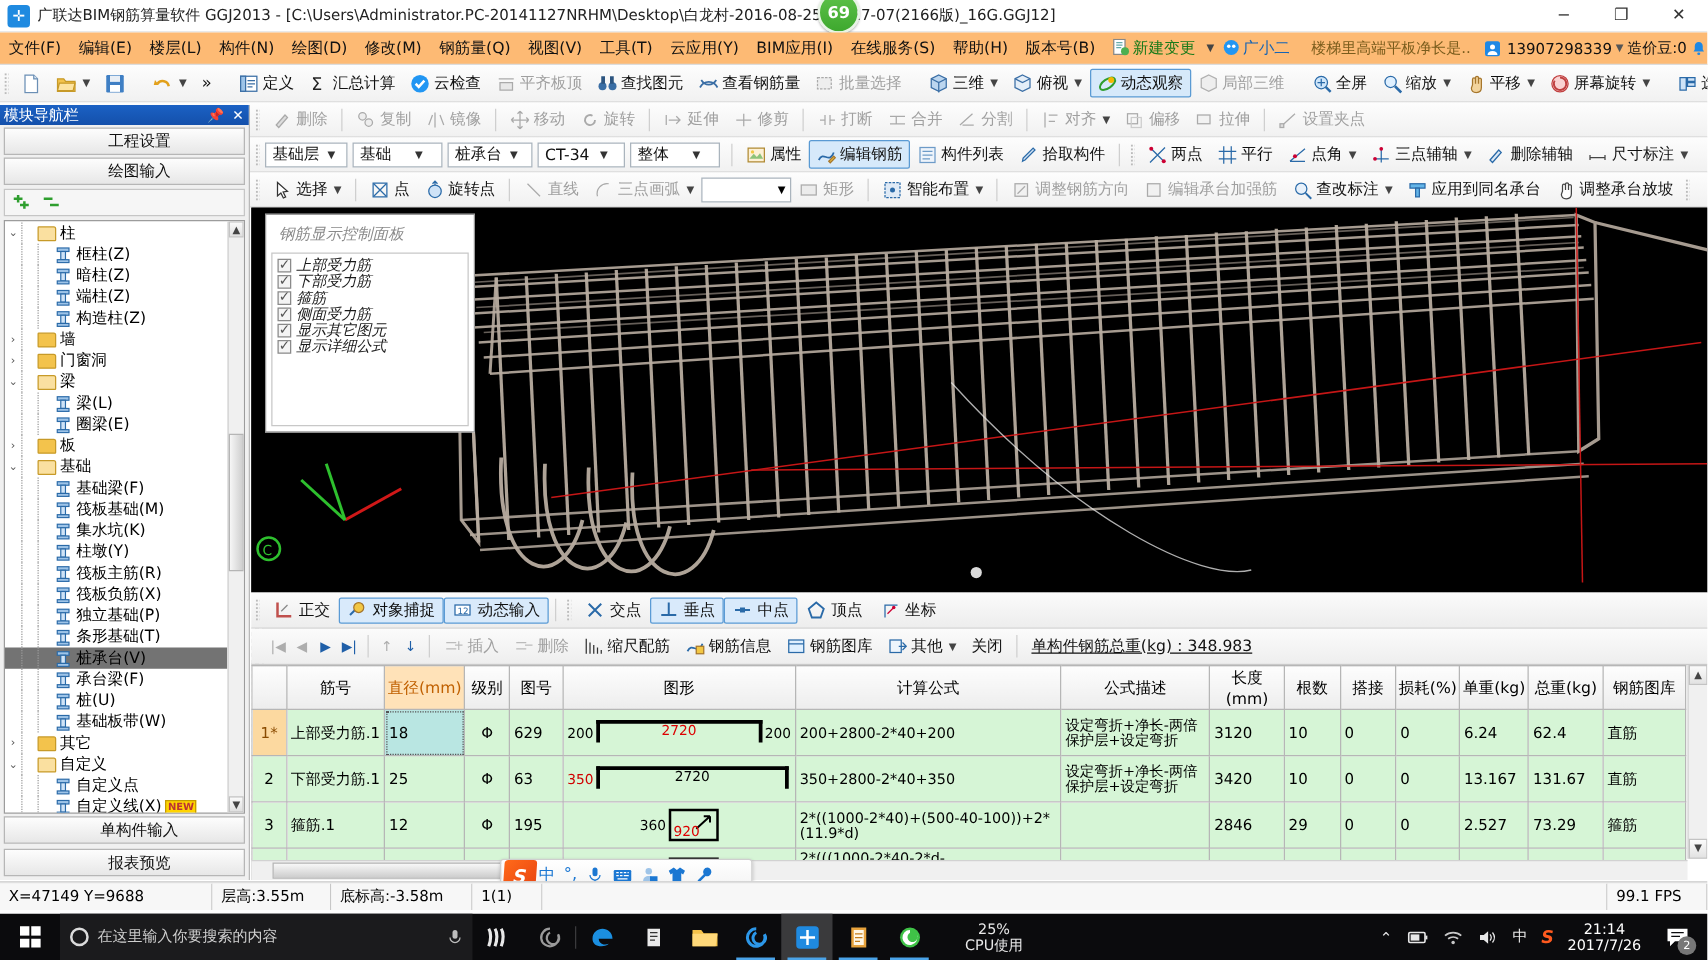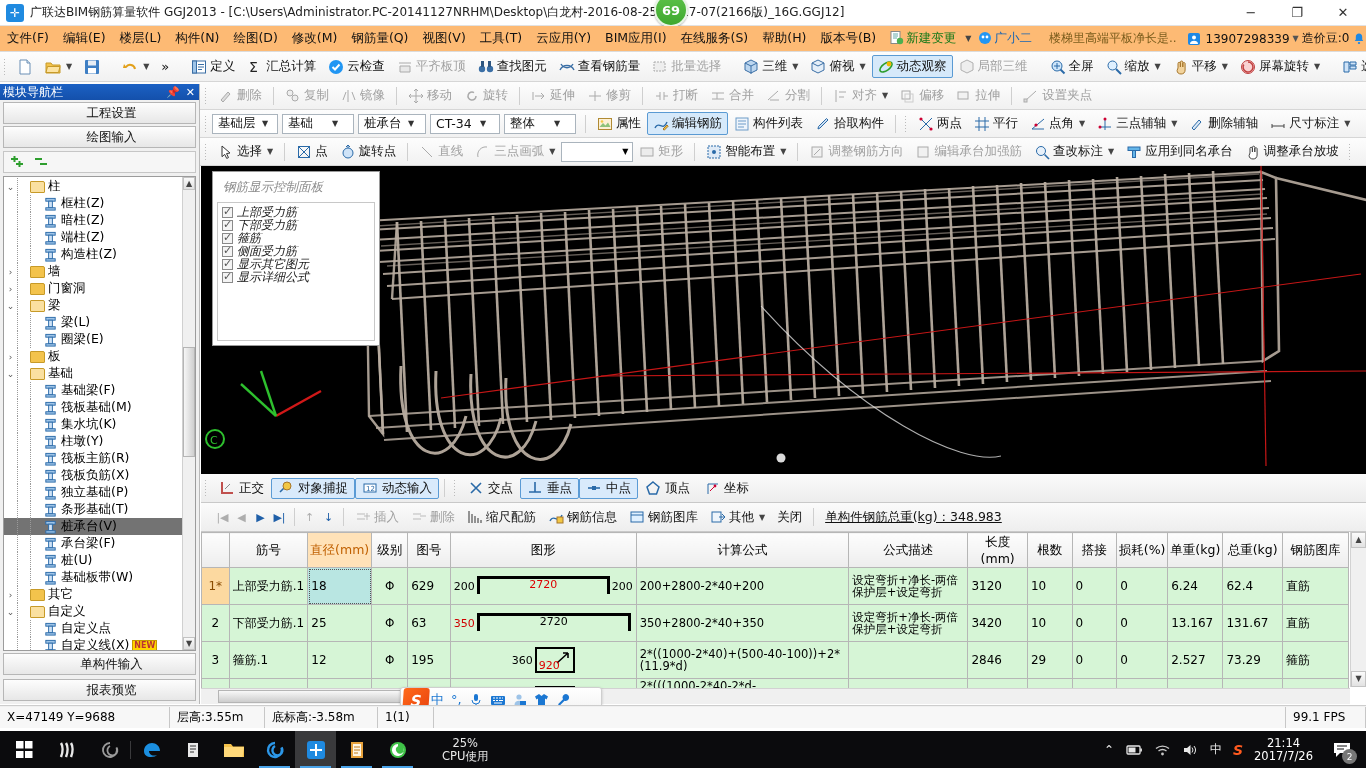--- a/index.html
+++ b/index.html
@@ -1599,20 +1599,28 @@
     <div class="sb-cell" style="width:113px">底标高:-3.58m</div>
     <div class="sb-cell" style="width:56px">1(1)</div>
     <div class="sb-flex"></div>
     <div class="sb-cell" style="width:80px">99.1 FPS</div>
   </div>
 
   <div class="taskbar">
     <div class="start">
         <div class="w"></div>
       </div>
+    <div class="search">
+      <div class="cir"></div>
+      <span>在这里输入你要搜索的内容</span>
+      <svg width="12" height="16" style="margin-left:auto" viewBox="0 0 12 16">
+          <rect x="4" y="2" width="4" height="7" rx="2" fill="#bdbdbd"></rect>
+          <path d="M2 8a4 4 0 0 0 8 0" stroke="#bdbdbd" fill="none"></path>
+        </svg>
+    </div>
     <div class="tb-apps">
       <div class="tapp">
         <svg width="22" height="22" viewBox="0 0 22 22">
             <path d="M3 4c2 3 2 9 0 14M8 4c2 3 2 9 0 14M13 4c2 3 2 9 0 14" stroke="#e8e8e8" stroke-width="2.5" fill="none"></path>
           </svg>
       </div>
       <div class="tapp">
         <svg width="20" height="20" viewBox="0 0 20 20">
             <path d="M10 3a7 7 0 1 0 6.5 4.5A5 5 0 1 1 10 6" stroke="#9a9a9a" stroke-width="1.8" fill="none"></path>
           </svg>

